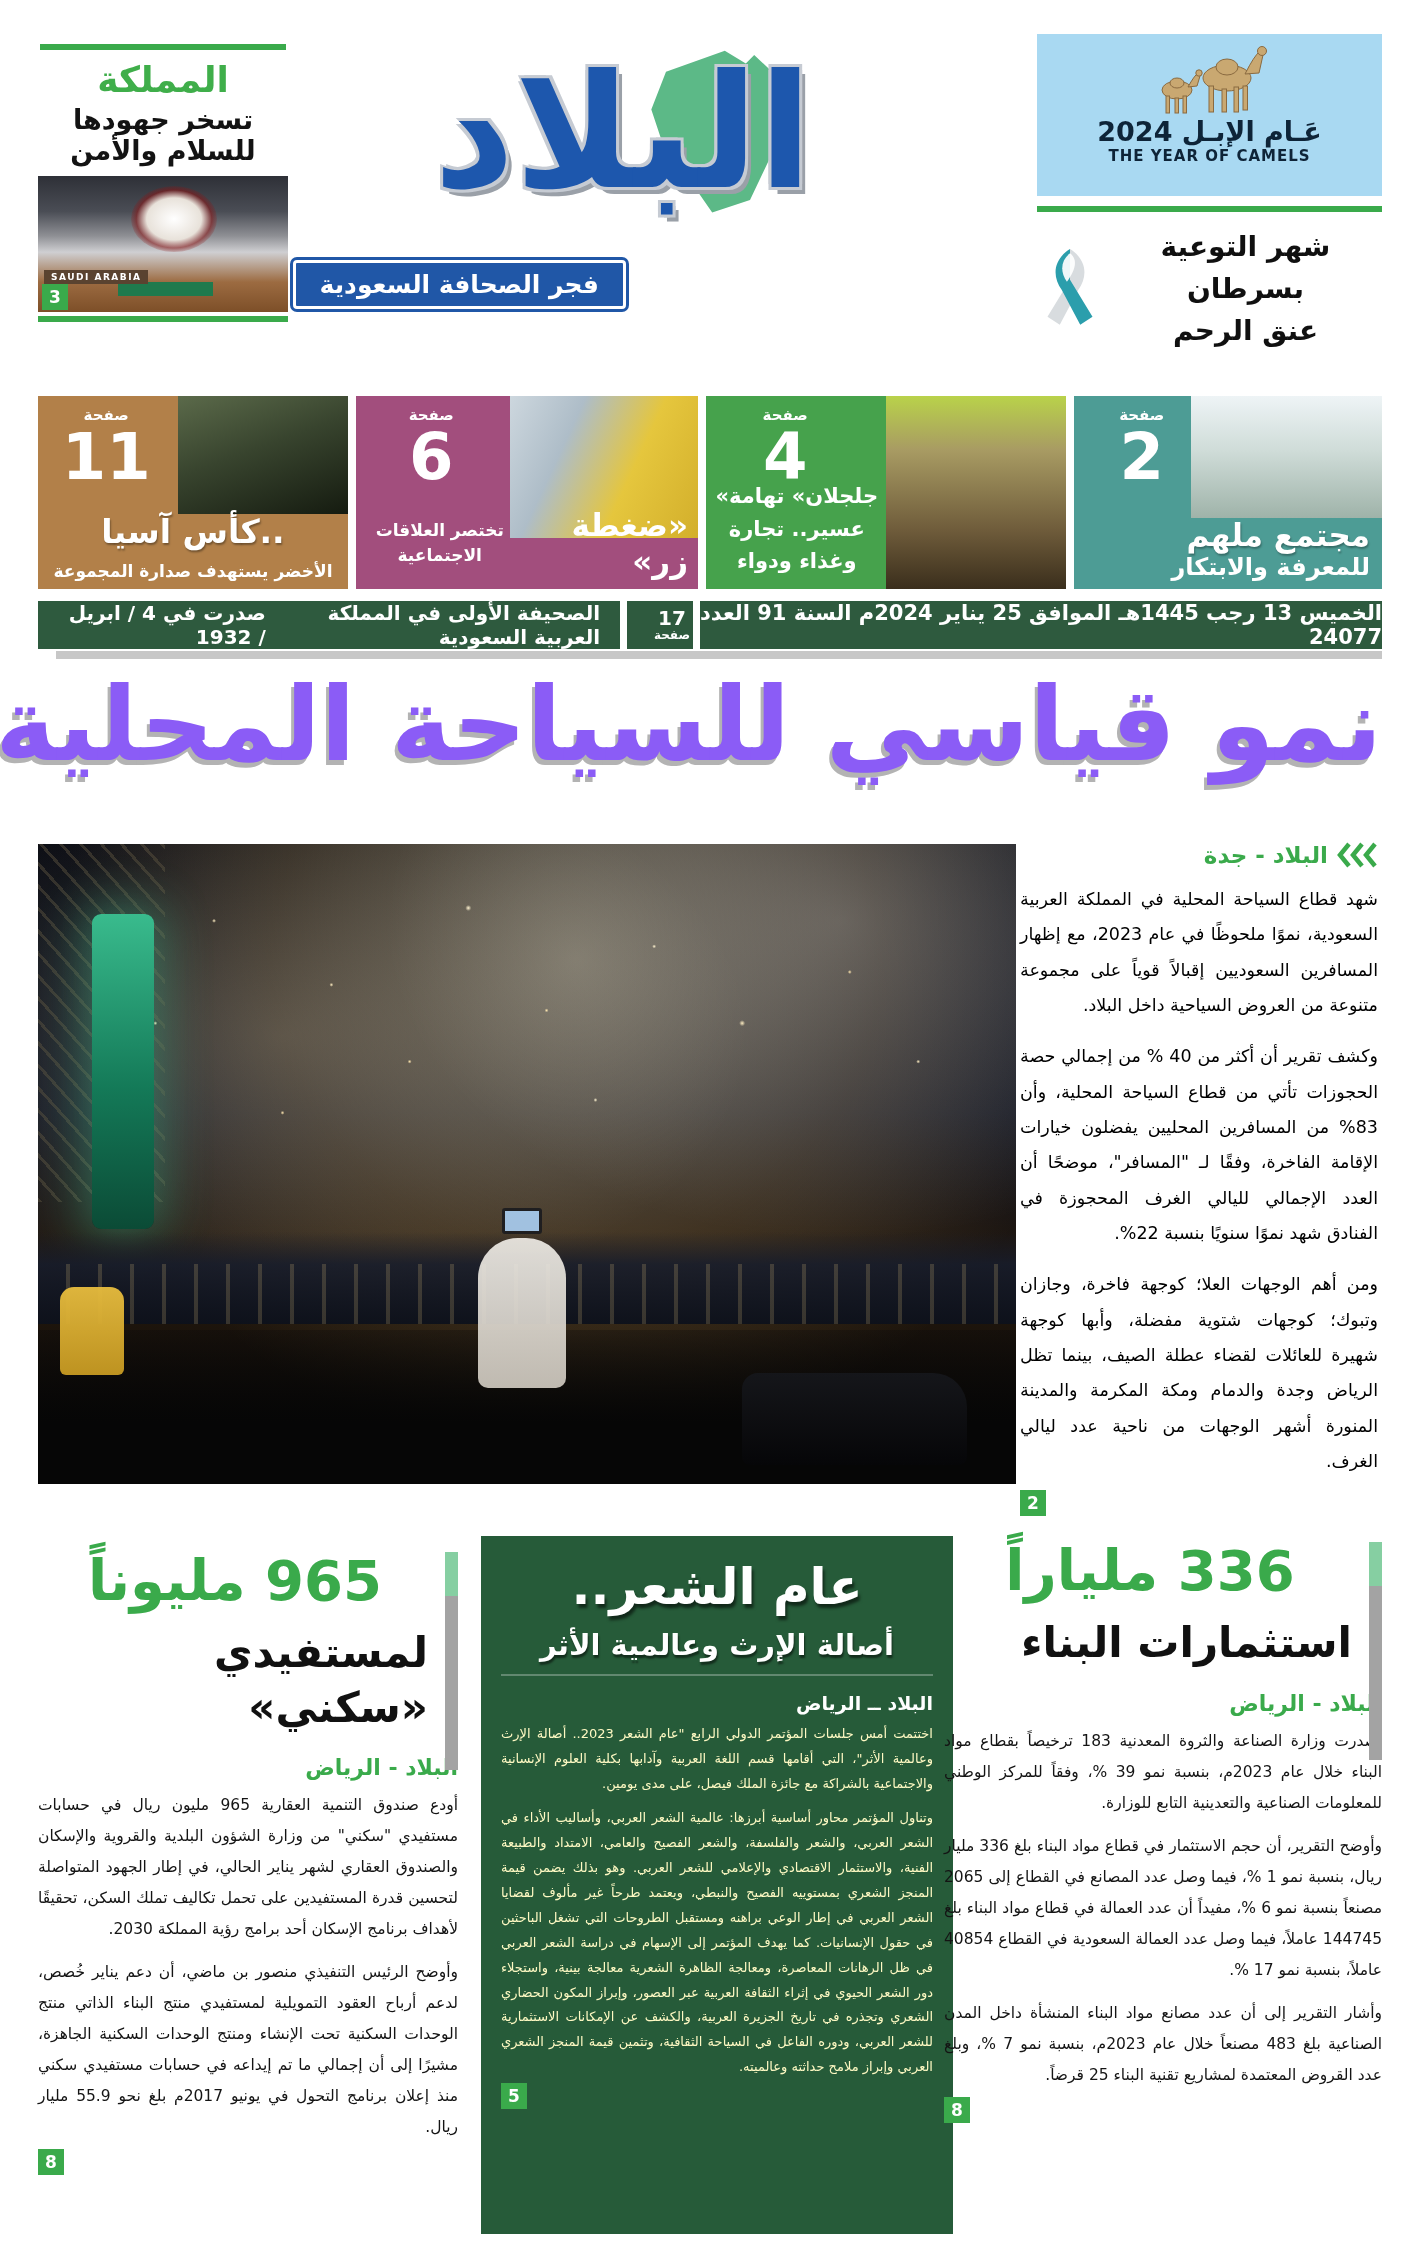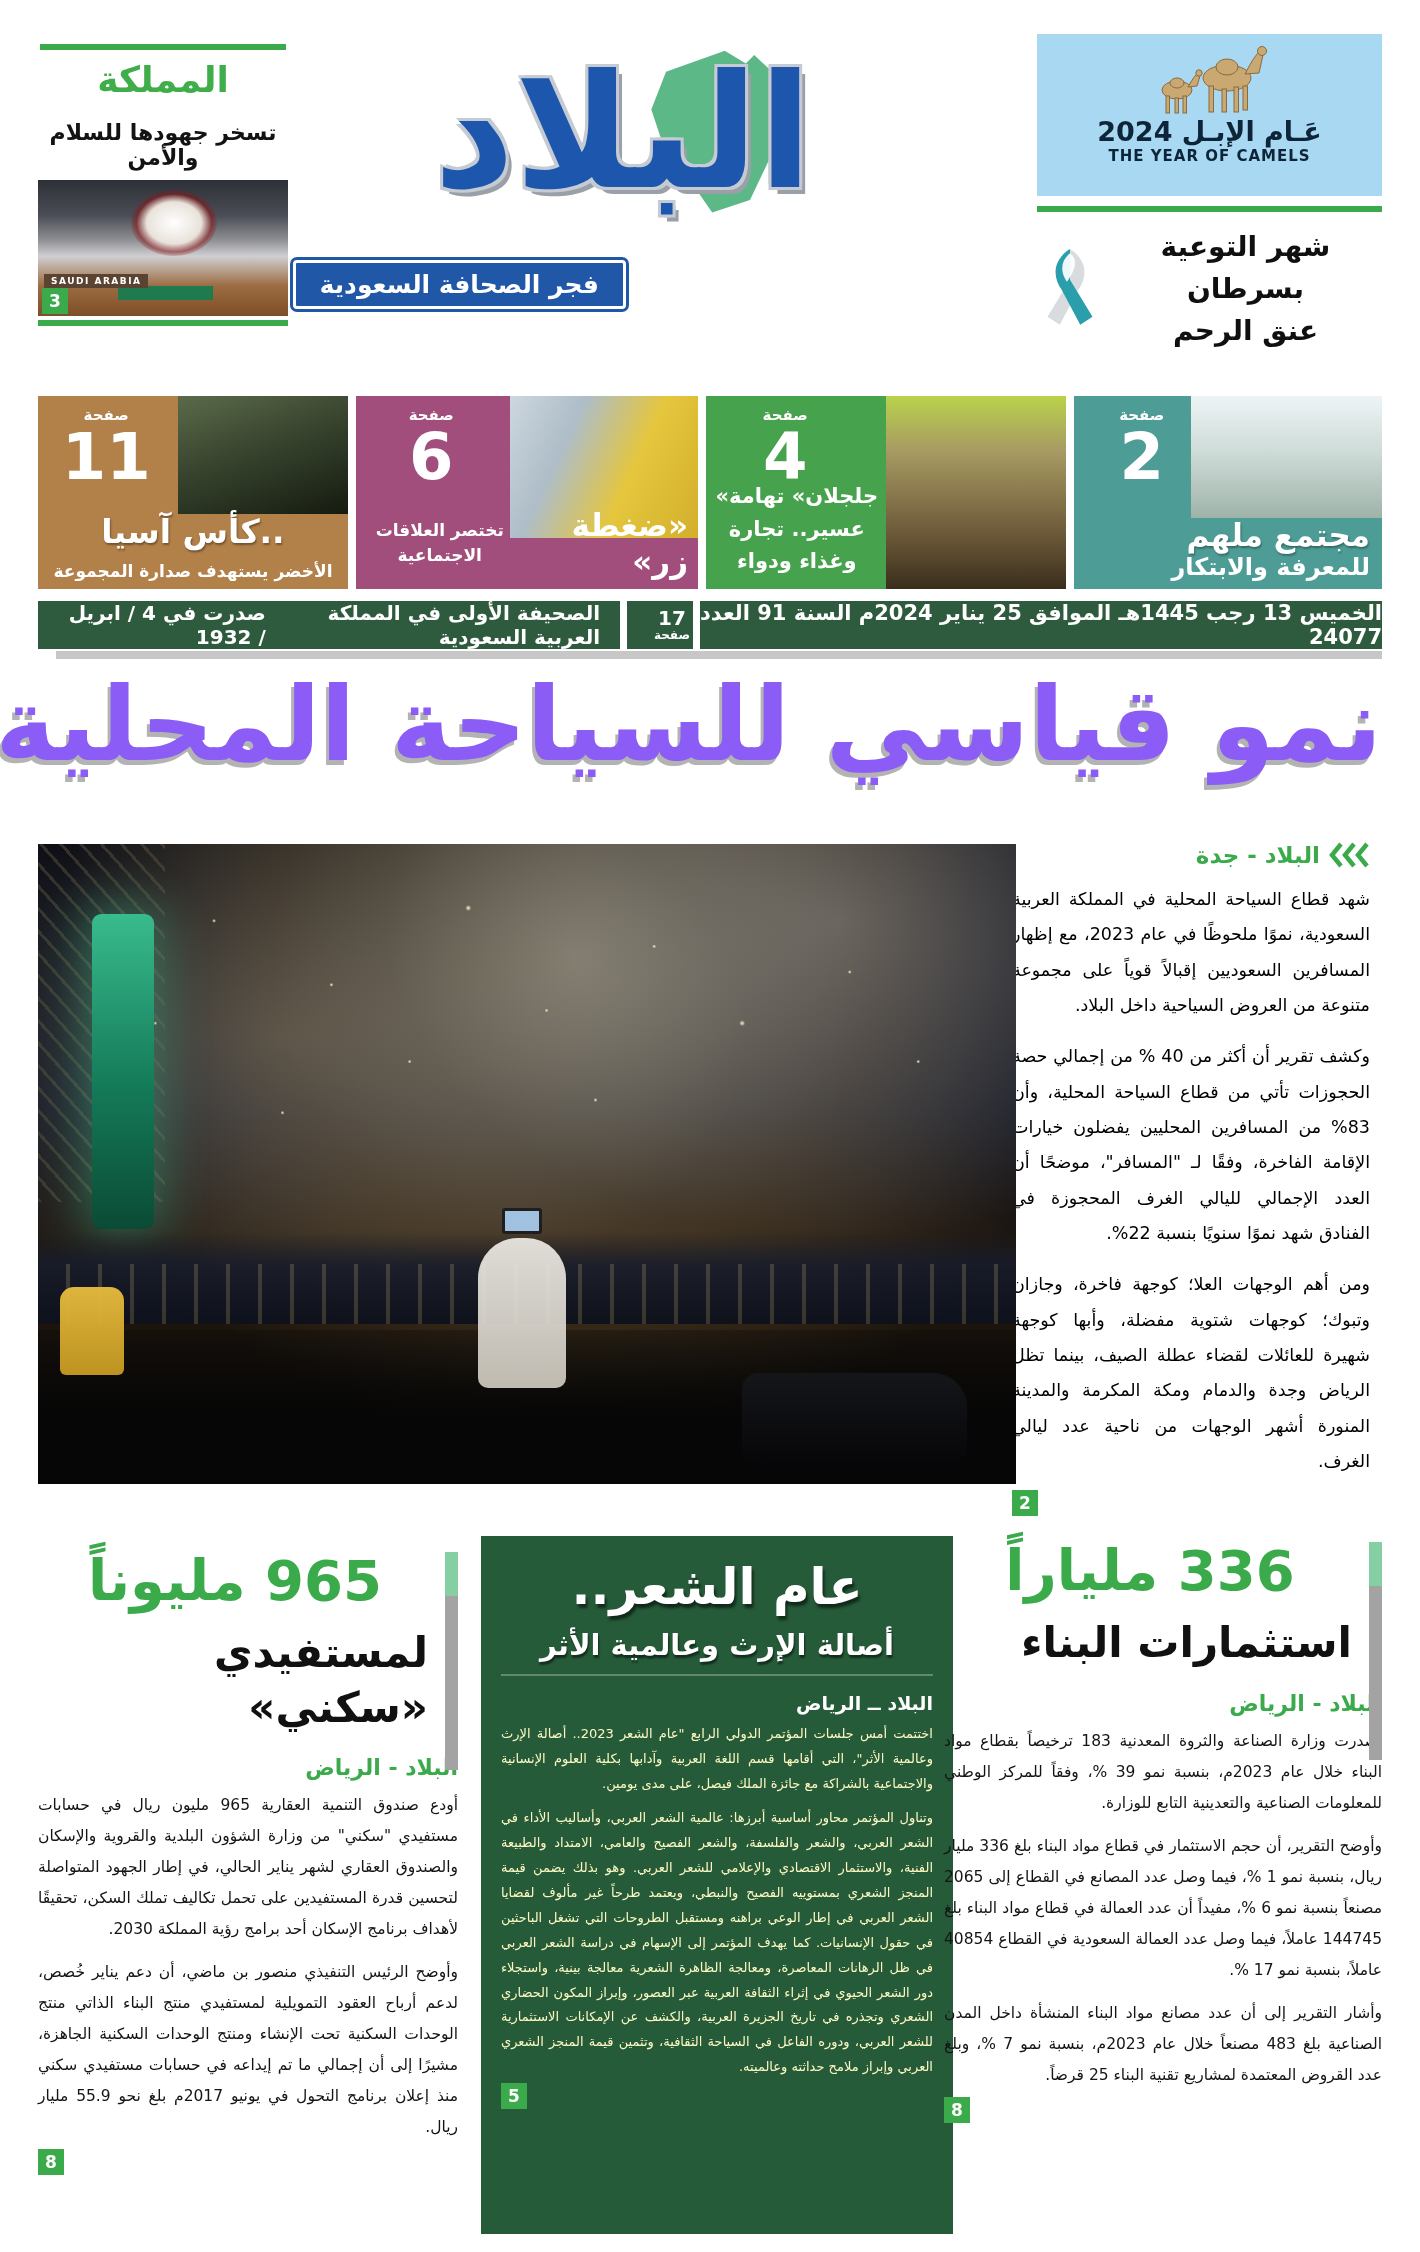--- a/index.html
+++ b/index.html
@@ -10,21 +10,21 @@
   }
   .page { position:absolute; inset:0; }
 
   
   .masthead { position:absolute; top:28px; left:38px; right:38px; height:362px; }
 
   
   .kingdom { position:absolute; left:0; top:16px; width:250px; }
   .k-rule { height:6px; background:#3aaa4b; margin:0 2px 10px 2px; }
   .k-title { color:#3fae4a; font-weight:bold; font-size:36px; text-align:center; line-height:1.1; }
-  .k-sub { color:#131313; font-weight:bold; font-size:22px; text-align:center; margin-top:20px; }
+  .k-sub { color:#131313; font-weight:bold; font-size:27px; text-align:center; margin-top:4px; }
   .k-photo { position:relative; margin-top:10px; height:136px; overflow:hidden;
     background:linear-gradient(180deg,#2e3037 0%,#4a4d55 26%,#8e8f94 44%,#cfcfd2 56%,#9c6b41 78%,#7d4f28 100%); }
   .k-figure { position:absolute; top:10px; left:37%; width:86px; height:66px;
     background:radial-gradient(ellipse at center, #ffffff 0%, #e8e2da 45%, rgba(140,20,20,.55) 62%, transparent 75%); border-radius:50%; }
   .k-mat { position:absolute; bottom:16px; left:32%; width:38%; height:14px; background:#1f7a4d; }
   .k-plate { position:absolute; bottom:28px; left:6px; background:#5a4330; color:#fff;
     font-size:9px; letter-spacing:1.5px; padding:2px 7px; font-weight:bold; direction:ltr; }
   .k-badge { position:absolute; bottom:2px; left:4px; }
   .k-rule2 { height:6px; background:#3aaa4b; margin-top:4px; }
 
@@ -91,21 +91,21 @@
   .db-slogan { flex:1; justify-content:space-between; padding:0 20px; font-size:20px; }
   .db-shadow { position:absolute; top:651px; left:56px; right:38px; height:8px; background:#c7c7c7; }
 
   
   .headline { position:absolute; top:656px; left:38px; right:38px; text-align:center;
     font-size:102px; font-weight:bold; color:#8b5cf6; line-height:1.35;
     text-shadow:-3px 5px 0 #b3b3b3; white-space:nowrap; }
 
   
   .main { position:absolute; top:836px; left:38px; right:38px; height:650px; }
-  .lead-col { position:absolute; right:12px; top:6px; width:358px; }
+  .lead-col { position:absolute; right:4px; top:6px; width:358px; }
   .byline { display:flex; direction:rtl; align-items:center; gap:8px;
     color:#3aaa4b; font-weight:bold; font-size:23px; margin-bottom:14px; }
   .lead-col p { font-size:17.5px; line-height:2.02; text-align:justify; color:#000000; margin:13px 0 16px; font-weight:500; }
   .badge-row { text-align:left; margin-top:-6px; }
 
   .main-photo { position:absolute; left:0; top:8px; width:978px; height:640px; overflow:hidden;
     background:
       radial-gradient(ellipse at 55% 18%, rgba(255,238,195,.40) 0%, rgba(255,205,120,.16) 40%, transparent 68%),
       radial-gradient(ellipse at 25% 30%, rgba(255,240,205,.22) 0%, transparent 45%),
       radial-gradient(ellipse at 82% 12%, rgba(240,245,255,.28) 0%, transparent 40%),

